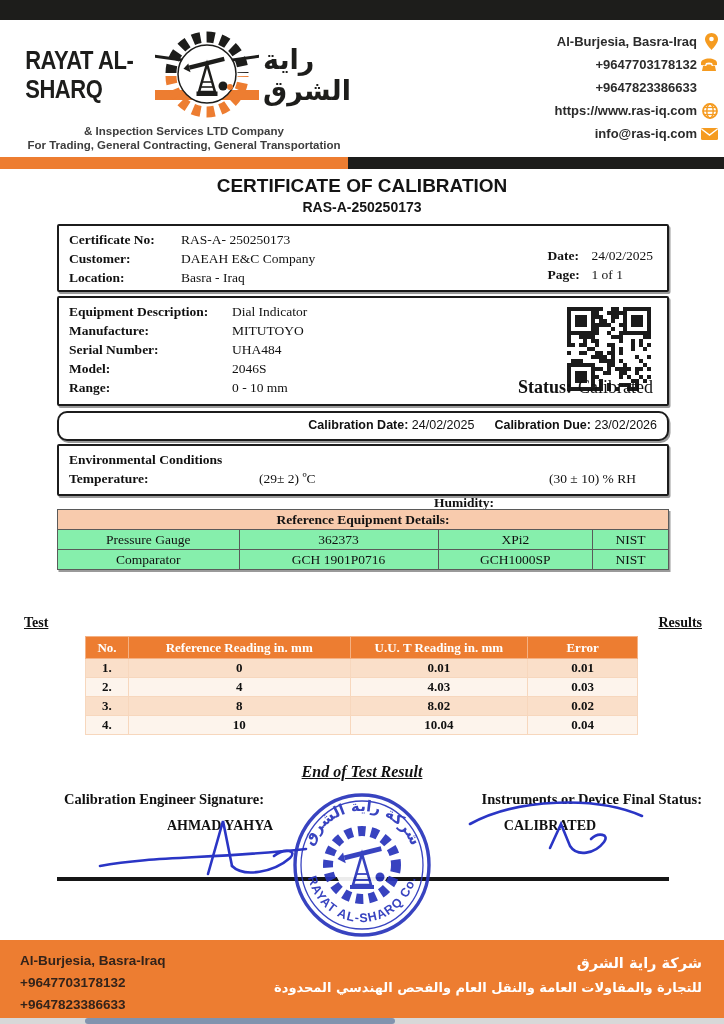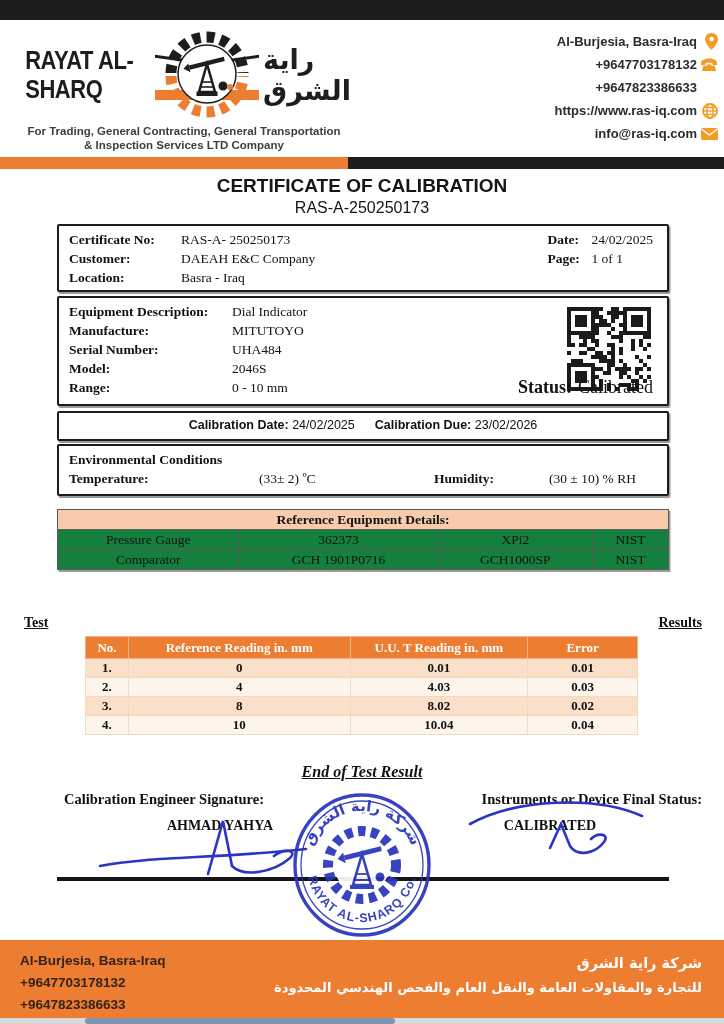--- a/index.html
+++ b/index.html
@@ -28,53 +28,53 @@
   .contact-text { font-weight:bold; font-size:13px; color:#2b2b2b; }
   .contact-ic { width:21px; height:17px; display:flex; align-items:center; justify-content:flex-end; }
 
   
   .divider { top:157px; left:0; width:724px; height:12px; display:flex; }
   .divider-orange { width:348px; height:12px; background:#ED7D31; }
   .divider-black { flex:1; height:12px; background:#1d1d1b; }
   .title-main { top:175px; left:0; width:724px; text-align:center;
     font-family:"Liberation Sans", sans-serif; font-weight:bold; font-size:19px; color:#151515; }
   .title-num { top:199px; left:0; width:724px; text-align:center;
-    font-family:"Liberation Sans", sans-serif; font-weight:normal; font-size:16px; color:#151515; }
+    font-family:"Liberation Sans", sans-serif; font-weight:bold; font-size:14px; color:#151515; }
 
   
   .box { left:57px; width:612px; background:#fff; border:2px solid #1c1c1c; border-radius:2px;
     box-shadow:1.5px 2px 0 #9a9a9a; padding:4px 10px; font-size:13.5px;gap:20px; }
   .kv { display:flex; line-height:19px; }
   .kv .lbl { font-weight:bold; }
   .b1 { top:224px; height:68px; display:flex; justify-content:space-between; }
   .b1-l .lbl { display:inline-block; width:112px; }
-  .b1-r { padding-right:4px; }
+  .b1-r { padding-right:4px;margin-top:16px; }
   .b1-r .lbl { display:inline-block; width:44px; }
   .b2 { top:296px; height:110px; }
   .b2 .lbl { display:inline-block; width:163px; }
   .b2-status { position:absolute; right:14px; bottom:7px; font-size:18px; }
   .b2-status .lbl { width:auto; font-weight:bold; margin-right:6px; }
   .qr-wrap { position:absolute; top:9px; right:16px; width:84px; height:84px; }
   .b3 { top:411px; height:30px; font-family:"Liberation Sans", sans-serif; font-size:12.5px;
-    display:flex; justify-content:center; align-items:center; padding-top:2px; }
+    display:flex; justify-content:flex-end; align-items:center; padding-top:2px;border-radius:10px; }
   .b3 .lbl { font-weight:bold; }
   .b4 { top:444px; height:52px; }
   .b4-head { font-weight:bold; line-height:19px; }
   .b4-row { display:flex; line-height:20px; }
   .b4-row .lbl { font-weight:bold; }
   .b4-temp-lbl { width:190px; } .b4-temp-val { width:175px; }
-  .b4-hum-lbl { width:115px; }
+  .b4-hum-lbl { width:115px;margin-top:24px; }
 
   
   .ref-table { top:509px; left:57px; width:612px; border-collapse:collapse;
     font-size:13.5px; box-shadow:1.5px 2px 0 #9a9a9a; }
   .ref-table th, .ref-table td { border:1px solid #5a5a5a; text-align:center; padding:1px 4px; height:20px; }
   .ref-title { background:#F8CBAD; font-weight:bold; font-size:13.5px; }
   .ref-head { background:#F8CBAD; font-weight:bold; }
-  .ref-table td { background:#15803d; }
+  .ref-table td { background:#86efac; }
 
   
   .test-heading { top:615px; left:24px; width:678px; display:flex; justify-content:space-between;
     font-weight:bold; font-size:14px; }
   .test-heading span { text-decoration:underline; }
   .test-table { top:636px; left:85px; width:553px; border-collapse:collapse; font-size:13px; }
   .test-table th { background:#ED7D31; color:#fff; font-weight:bold; height:22px;
     border:1px solid #f5b183; padding:1px 2px; }
   .test-table td { font-weight:bold; text-align:center; height:19px; border:1px solid #f7d7bd; padding:0 2px; }
   .test-table tr.odd td { background:#FADFC9; }
@@ -135,22 +135,22 @@
             </g>
             <circle cx="68" cy="62" r="4.5" fill="#1d1d1b" stroke="none"></circle>
             <circle cx="75" cy="63" r="3" fill="#ED7D31" stroke="none"></circle>
           </g>
         </svg>
       </span>
       <span class="brand-arabic">راية الشرق</span>
     </div>
   </div>
   <div class="abs tagline">
+    <div>&amp; Inspection Services LTD Company</div>
     <div>For Trading, General Contracting, General Transportation</div>
-    <div>&amp; Inspection Services LTD Company</div>
   </div>
 
   <div class="abs contact">
     <div class="contact-row">
       <span class="contact-text">Al-Burjesia, Basra-Iraq</span>
       <span class="contact-ic">
         <svg width="13" height="17" viewBox="0 0 13 17">
             <path d="M6.5,0 C10,0 13,2.8 13,6.3 C13,10.5 6.5,17 6.5,17 C6.5,17 0,10.5 0,6.3 C0,2.8 3,0 6.5,0 Z" fill="#F59B20"></path>
             <circle cx="6.5" cy="6" r="2.3" fill="#fff"></circle>
           </svg>
@@ -489,21 +489,21 @@
     <div>
       <span class="lbl">Calibration Due:</span>
       <span>23/02/2026</span>
     </div>
   </div>
 
   <div class="abs box b4">
     <div class="b4-head">Environmental Conditions</div>
     <div class="b4-row">
       <span class="lbl b4-temp-lbl">Temperature:</span>
-      <span class="b4-temp-val">(33± 2) ºC</span>
+      <span class="b4-temp-val">(29± 2) ºC</span>
       <span class="lbl b4-hum-lbl">Humidity:</span>
       <span>(30 ± 10) % RH</span>
     </div>
   </div>
 
   <table class="abs ref-table">
     <tbody>
         <tr>
           <th class="ref-title" colspan="4">Reference Equipment Details:</th>
         </tr>

